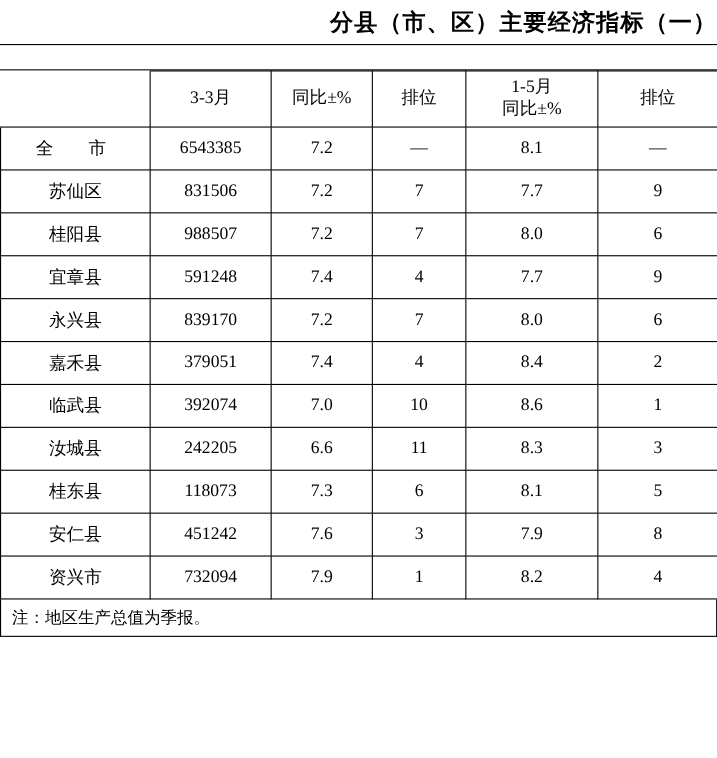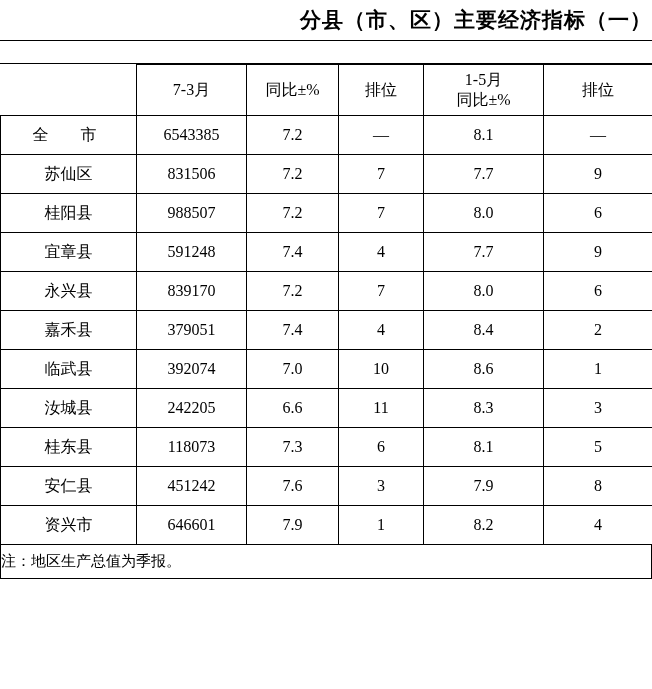--- a/index.html
+++ b/index.html
@@ -74,20 +74,21 @@
     letter-spacing: 8px;
     padding-left: 8px;
   }
   .bold-row td {
     font-weight: normal;
   }
   .note {
     height: 34px;
     display: flex;
     align-items: center;
+    padding-left: 10px;
     font-size: 15px;
     border-bottom: 1px solid #000;
     border-left: 1px solid #000;
     border-right: 1px solid #000;
     box-sizing: border-box;
   }
 </style>
 </head>
 <body>
 
@@ -104,21 +105,21 @@
       <col style="width:136px">
       <col style="width:110px">
       <col style="width:92px">
       <col style="width:85px">
       <col style="width:120px">
       <col style="width:109px">
     </colgroup>
     <tbody>
       <tr class="hdr-sub">
         <td class="blank-cell"></td>
-        <td>7-3月</td>
+        <td>3-3月</td>
         <td>同比±%</td>
         <td>排位</td>
         <td>
           <div>1-5月</div>
           <div>同比±%</div>
         </td>
         <td>排位</td>
       </tr>
     </tbody>
     <tbody id="rows-body">
@@ -197,21 +198,21 @@
         <tr class="data-row">
           <td class="name-cell">安仁县</td>
           <td>451242</td>
           <td>7.6</td>
           <td>3</td>
           <td>7.9</td>
           <td>8</td>
         </tr>
         <tr class="data-row">
           <td class="name-cell">资兴市</td>
-          <td>646601</td>
+          <td>732094</td>
           <td>7.9</td>
           <td>1</td>
           <td>8.2</td>
           <td>4</td>
         </tr>
       </tbody>
   </table>
 
   <div class="note">注：地区生产总值为季报。</div>
 

